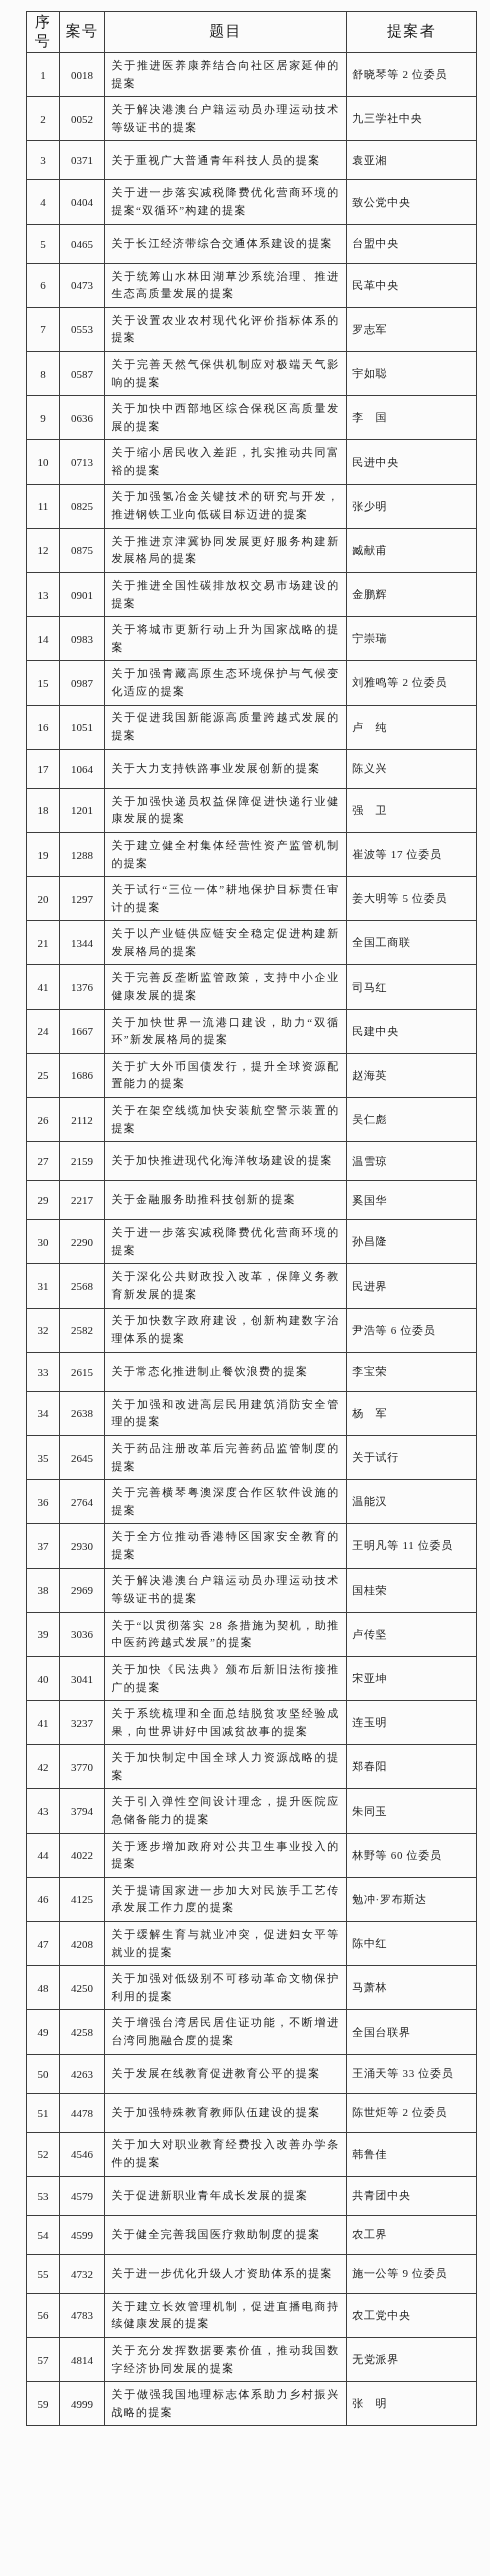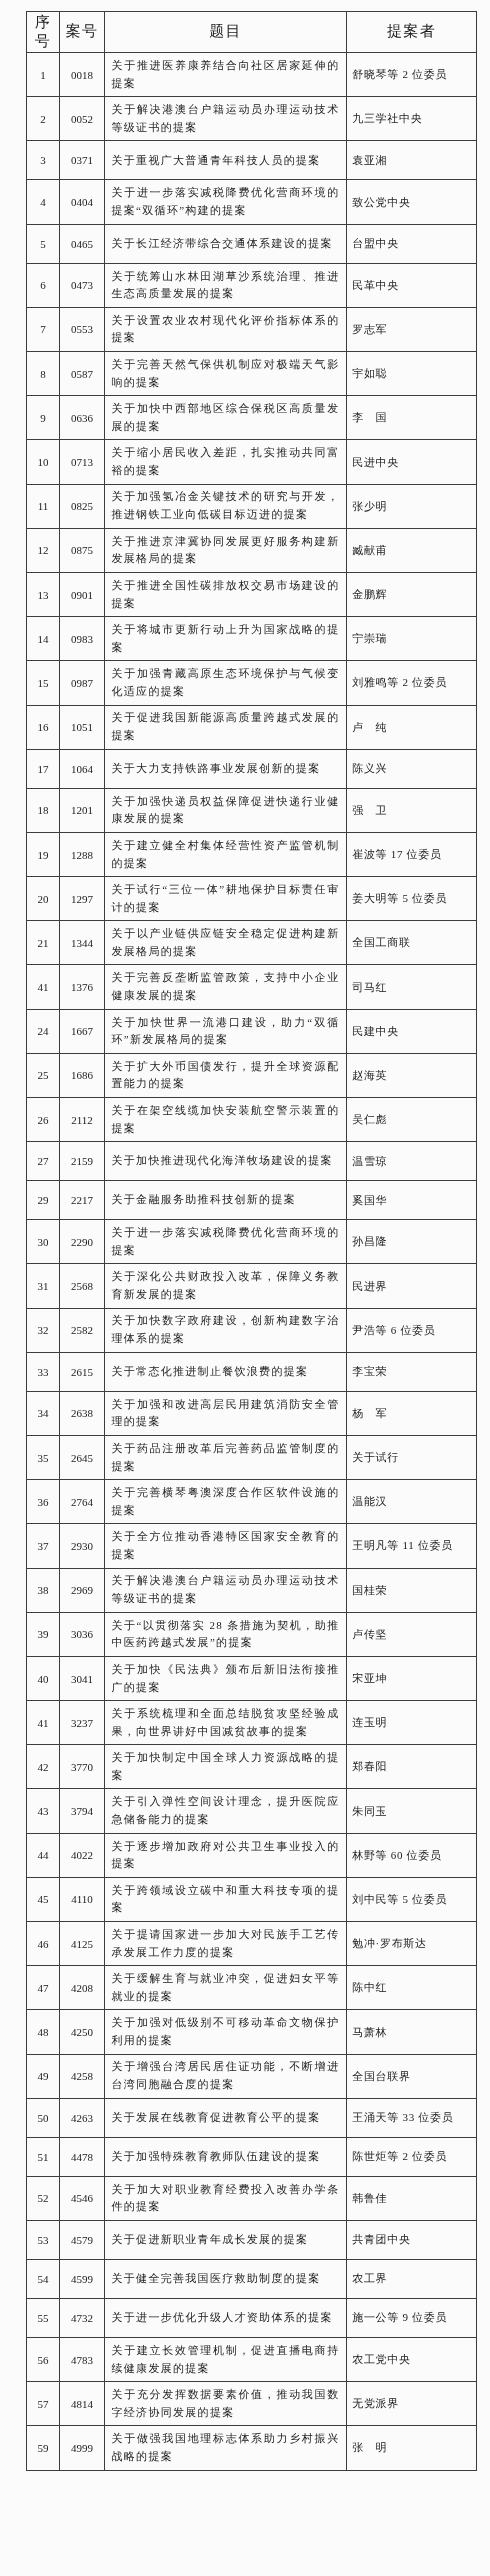--- a/index.html
+++ b/index.html
@@ -325,26 +325,20 @@
           <td class="c-title">关于引入弹性空间设计理念，提升医院应急储备能力的提案</td>
           <td class="c-proposer">朱同玉</td>
         </tr>
         <tr>
           <td class="c-no">44</td>
           <td class="c-case">4022</td>
           <td class="c-title">关于逐步增加政府对公共卫生事业投入的提案</td>
           <td class="c-proposer">林野等 60 位委员</td>
         </tr>
         <tr>
-          <td class="c-no">45</td>
-          <td class="c-case">4110</td>
-          <td class="c-title">关于跨领域设立碳中和重大科技专项的提案</td>
-          <td class="c-proposer">刘中民等 5 位委员</td>
-        </tr>
-        <tr>
           <td class="c-no">46</td>
           <td class="c-case">4125</td>
           <td class="c-title">关于提请国家进一步加大对民族手工艺传承发展工作力度的提案</td>
           <td class="c-proposer">勉冲·罗布斯达</td>
         </tr>
         <tr>
           <td class="c-no">47</td>
           <td class="c-case">4208</td>
           <td class="c-title">关于缓解生育与就业冲突，促进妇女平等就业的提案</td>
           <td class="c-proposer">陈中红</td>

